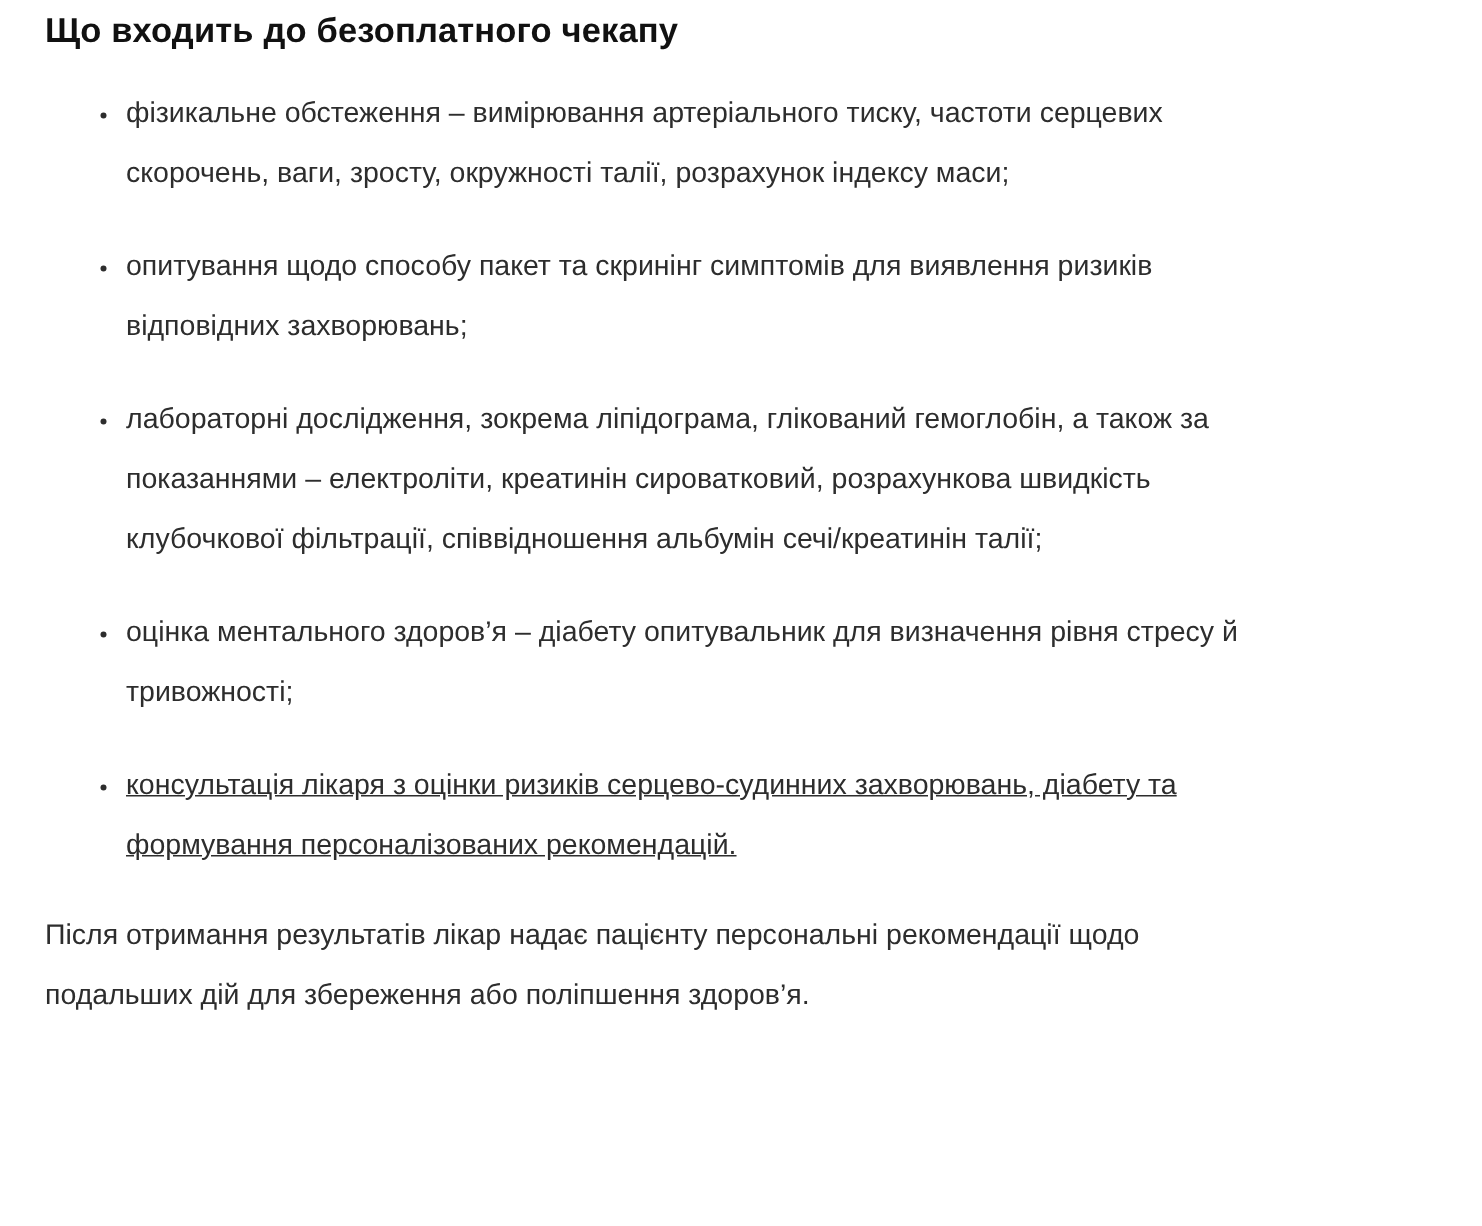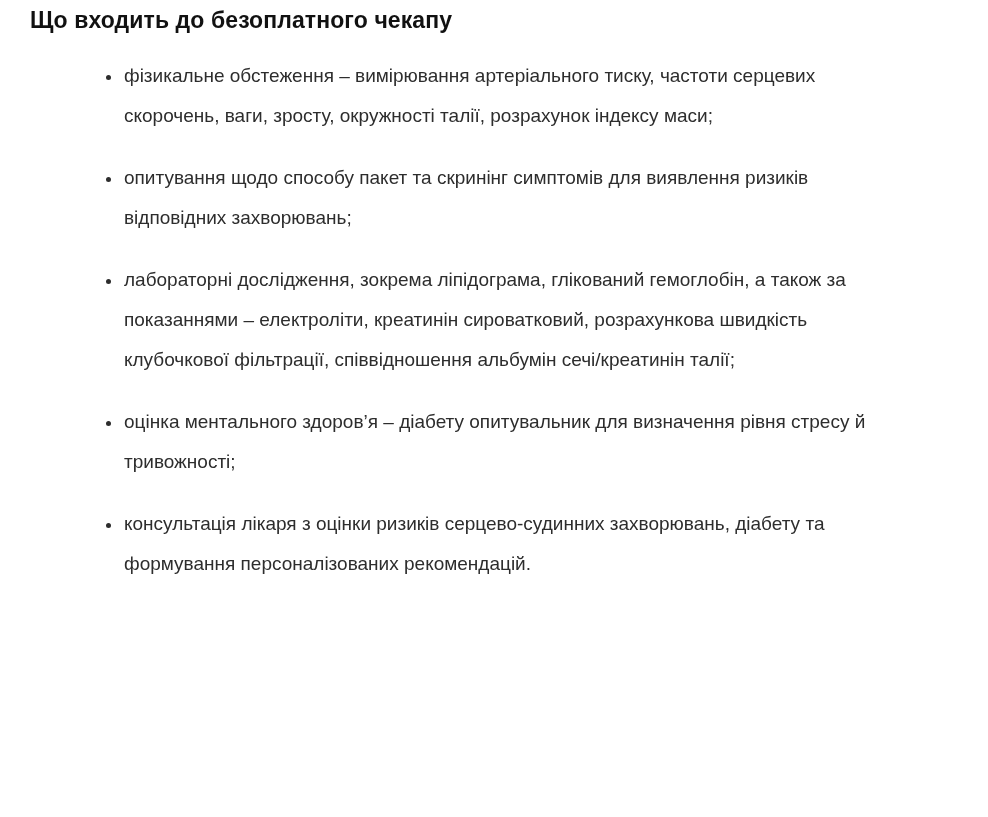--- a/index.html
+++ b/index.html
@@ -46,28 +46,28 @@
     padding: 0 0 0 52px;
     list-style: disc outside;
   }
   ul.checkup-list li {
     font-size: 19px;
     line-height: 40px;
     white-space: pre-line;
     margin-bottom: 22px;
     padding-left: 2px;
     color: var(--body-color);
-    margin-left: 40px;
   }
   ul.checkup-list li::marker {
     font-size: 15px;
     color: var(--body-color);
   }
   ul.checkup-list li:last-child {
     margin-bottom: 0;
+    text-decoration: underline;
   }
   .outro {
     margin-top: 20px !important;
   }
 </style>
 </head>
 <body>
 
 <article class="article">
   <h2>Що входить до безоплатного чекапу</h2>
@@ -80,13 +80,15 @@
 відповідних захворювань;</li>
     <li>лабораторні дослідження, зокрема ліпідограма, глікований гемоглобін, а також за
 показаннями – електроліти, креатинін сироватковий, розрахункова швидкість
 клубочкової фільтрації, співвідношення альбумін сечі/креатинін талії;</li>
     <li>оцінка ментального здоров’я – діабету опитувальник для визначення рівня стресу й
 тривожності;</li>
     <li>консультація лікаря з оцінки ризиків серцево-судинних захворювань, діабету та
 формування персоналізованих рекомендацій.</li>
   </ul>
 
+  <p class="outro">Після отримання результатів лікар надає пацієнту персональні рекомендації щодо
+подальших дій для збереження або поліпшення здоров’я.</p>
 </article>
 
 </body></html>

